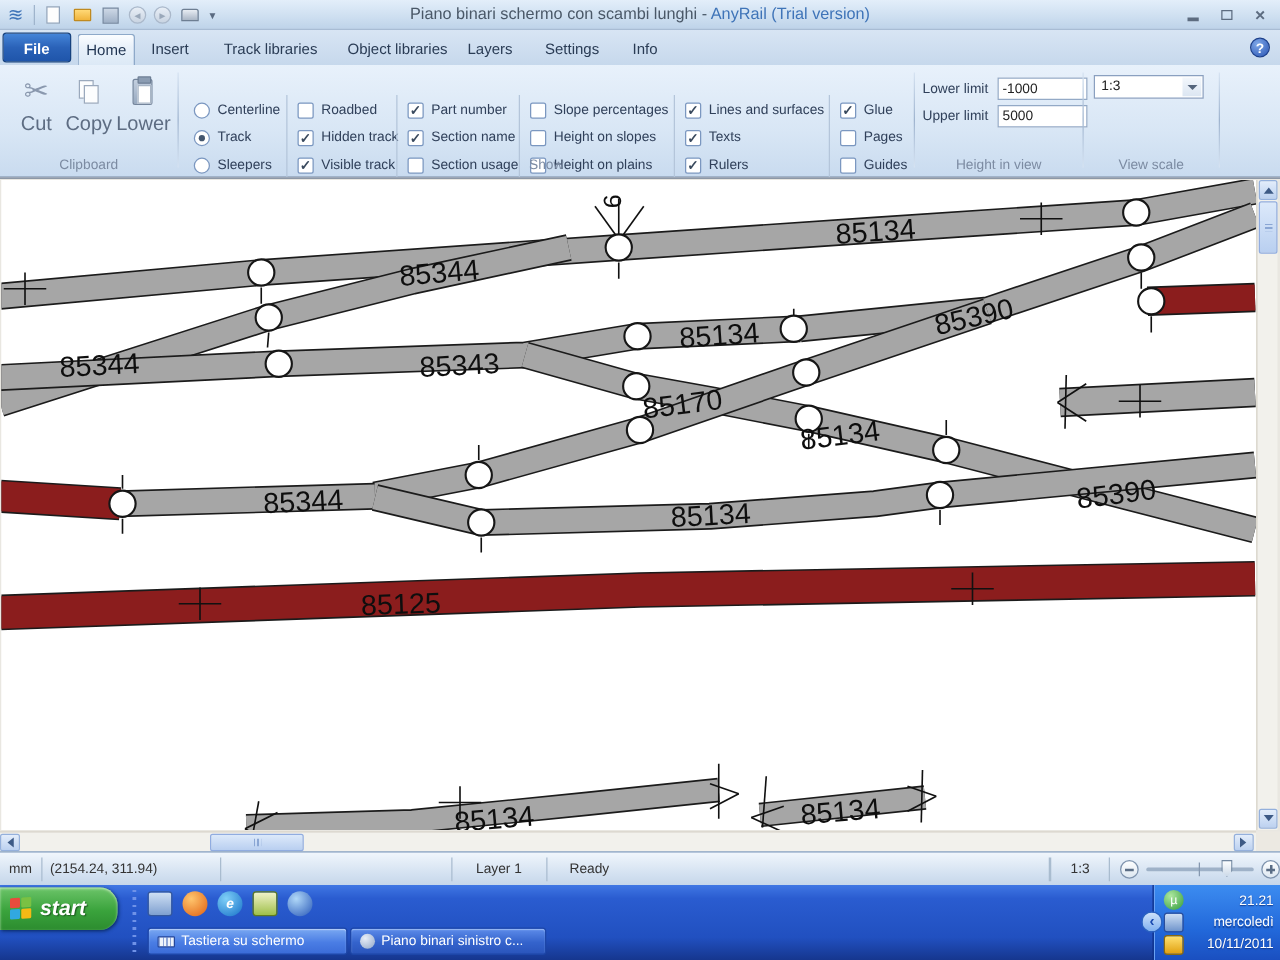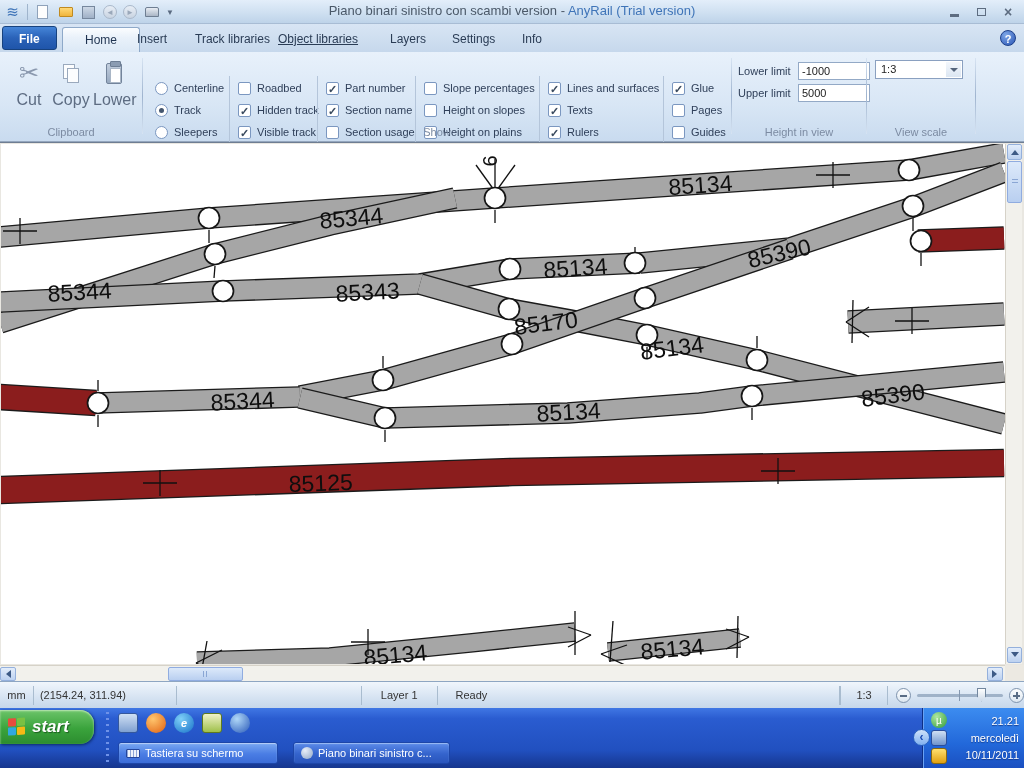--- a/index.html
+++ b/index.html
@@ -22,21 +22,21 @@
   .title-text{position:absolute;left:0;top:3px;width:1024px;text-align:center;font-size:13px;color:#4a5868;}
   .title-text .app{color:#3f74b8;}
   .win-btns{position:absolute;right:6px;top:4px;display:flex;gap:7px;}
   .win-btn{width:20px;height:15px;display:flex;align-items:center;justify-content:center;color:#5d6c80;}
   .min-glyph{width:9px;height:3px;background:#5d6c80;margin-top:7px;}
   .restore-glyph{width:9px;height:8px;border:1.5px solid #5d6c80;background:transparent;}
   .close-glyph{font-size:14px;font-weight:bold;line-height:1;}
   
   .tabrow{position:absolute;left:0;top:24px;width:1024px;height:28px;
     background:linear-gradient(#d8e5f4,#c6d8ec);}
-  .tab{position:absolute;top:3px;height:25px;line-height:25px;padding:0 22px;font-size:12px;color:#2a3c55;}
+  .tab{position:absolute;top:3px;height:25px;line-height:25px;padding:0 6px;font-size:12px;color:#2a3c55;}
   .tab.file{left:2px;top:2px;height:24px;line-height:24px;background:linear-gradient(#4585d8,#2a62b8 50%,#1f55aa);
     color:#fff;font-weight:bold;border:1px solid #17427e;border-radius:3px;padding:0 16px;}
   .tab.active{background:linear-gradient(#fbfdff,#e9f1fa 40%,#dcE9f6);border:1px solid #8ea9c9;
     border-bottom:none;border-radius:3px 3px 0 0;color:#1f3350;}
   .help-btn{position:absolute;right:8px;top:30px;width:16px;height:16px;border-radius:50%;
     background:radial-gradient(circle at 35% 30%,#7fa8e8,#2a55b4);color:#fff;font-size:11px;font-weight:bold;
     text-align:center;line-height:16px;border:1px solid #1c3f8a;}
   
   .ribbon{position:absolute;left:0;top:52px;width:1024px;height:90px;
     background:linear-gradient(#e8f1fb,#d8e6f5 60%,#c9dbEF);border-bottom:1px solid #94a6bd;}
@@ -107,21 +107,21 @@
     display:flex;align-items:center;gap:6px;padding-left:8px;color:#fff;font-weight:bold;font-style:italic;font-size:17px;
     text-shadow:1px 1px 1px #1e5e20;}
   .flag{width:18px;height:18px;display:grid;grid-template-columns:8px 8px;grid-template-rows:8px 8px;gap:1px;transform:skewY(-4deg);}
   .flag i{display:block;border-radius:1px;}
   .flag i:nth-child(1){background:#e84c3d;} .flag i:nth-child(2){background:#7ac143;}
   .flag i:nth-child(3){background:#31a8e0;} .flag i:nth-child(4){background:#f5b915;}
   .ql-sep{position:absolute;left:106px;top:4px;width:3px;height:52px;
     background:repeating-linear-gradient(#6f92e8 0 2px,transparent 2px 6px);}
   .qlaunch{position:absolute;left:118px;top:5px;display:flex;gap:8px;}
   .qlicon{width:20px;height:20px;border-radius:3px;display:flex;align-items:center;justify-content:center;font-size:11px;color:#fff;}
-  .taskbtns{position:absolute;left:118px;top:34px;display:flex;gap:15px;}
+  .taskbtns{position:absolute;left:118px;top:34px;display:flex;gap:2px;}
   .taskbtn{height:22px;border-radius:3px;display:flex;align-items:center;gap:5px;padding:0 7px;
     font-size:11px;color:#fff;border:1px solid #1d46a8;white-space:nowrap;overflow:hidden;}
   .taskbtn.lighter{width:160px;background:linear-gradient(#7aa8f2,#4a7de4 55%,#3b6cd8);box-shadow:inset 0 1px 1px #b8d0f8;}
   .taskbtn.darker{width:157px;background:linear-gradient(#5d8cea,#3463cc 55%,#2a55bc);box-shadow:inset 0 1px 1px #9cbcf4;}
   .kbd-ic{width:14px;height:9px;background:#eef3fb;border:1px solid #24469c;border-radius:1px;
     background-image:repeating-linear-gradient(90deg,#8fa6d8 0 1px,transparent 1px 3px);flex:0 0 14px;}
   .app-ic{width:12px;height:12px;border-radius:50%;background:radial-gradient(circle at 35% 30%,#e8eef8,#8fa6c8);flex:0 0 12px;}
   .tray{position:absolute;right:0;top:0;width:102px;height:60px;
     background:linear-gradient(#3c8cf0,#2268da 60%,#1a4fc0);border-left:1px solid #0d2f86;box-shadow:inset 1px 0 0 #6aa2f4;}
   .tray-chevron{position:absolute;left:-10px;top:21px;width:17px;height:17px;border-radius:50%;
@@ -149,40 +149,40 @@
         <span class="save-ic"></span>
       </span>
     <span class="nav-ic">◄</span>
     <span class="nav-ic">►</span>
     <span class="qicon">
         <span class="print-ic"></span>
       </span>
     <span class="qdrop">▼</span>
   </div>
   <div class="title-text">
-    <span>Piano binari sinistro con scambi version -</span>
+    <span>Piano binari schermo con scambi lunghi -</span>
     <span class="app">AnyRail (Trial version)</span>
   </div>
   <div class="win-btns">
     <span class="win-btn">
         <span class="min-glyph"></span>
       </span>
     <span class="win-btn">
         <span class="restore-glyph"></span>
       </span>
     <span class="win-btn close-glyph">×</span>
   </div>
 </div>
 
 <div class="tabrow">
   <span class="tab file" style="left:2px;">File</span>
   <span class="tab active" style="left:62px;">Home</span>
   <span class="tab" style="left:115px;">Insert</span>
   <span class="tab" style="left:173px;">Track libraries</span>
-  <span class="tab" style="left:256px;text-decoration:underline;">Object libraries</span>
+  <span class="tab" style="left:272px;">Object libraries</span>
   <span class="tab" style="left:368px;">Layers</span>
   <span class="tab" style="left:430px;">Settings</span>
   <span class="tab" style="left:500px;">Info</span>
 </div>
 <div class="help-btn">?</div>
 
 <div class="ribbon">
 
   <div class="rgroup" style="left:0;width:142px;">
     <div class="bigbtn" style="left:8px;">

